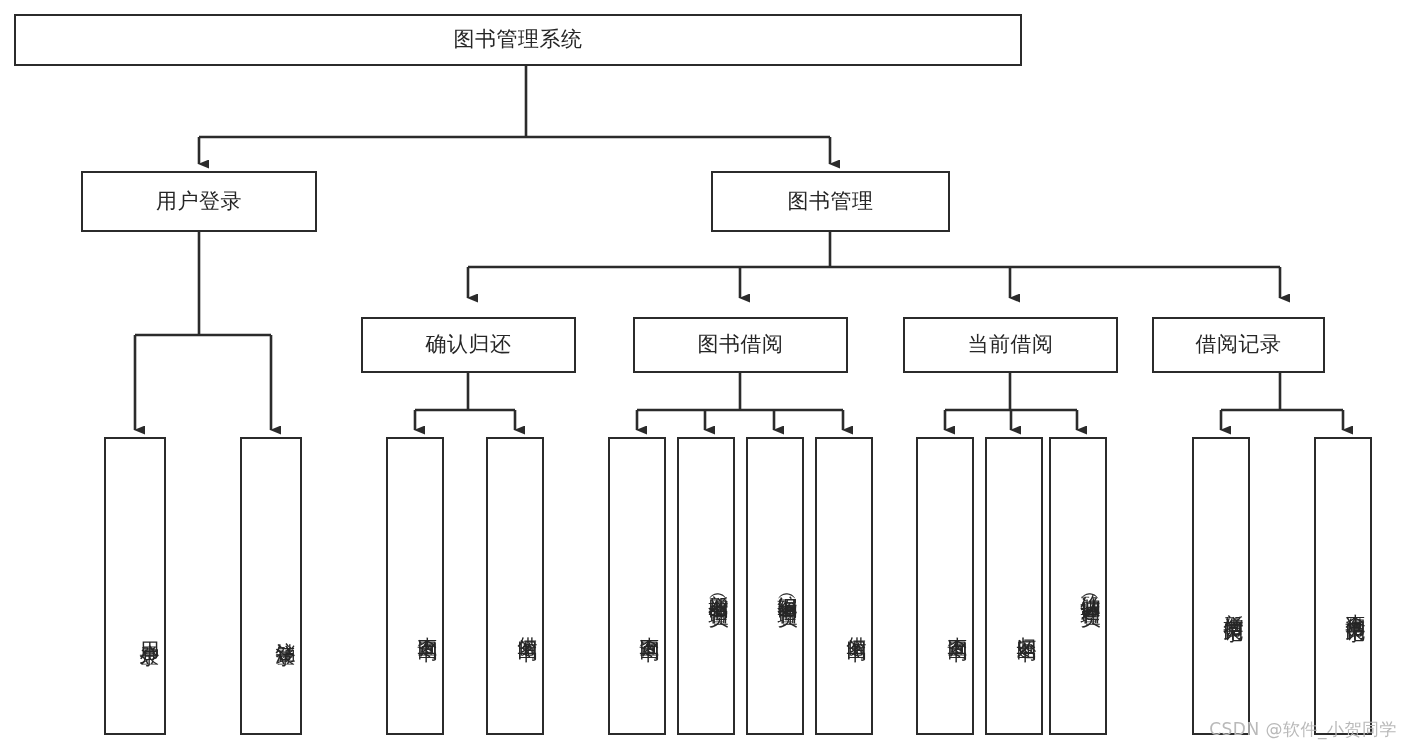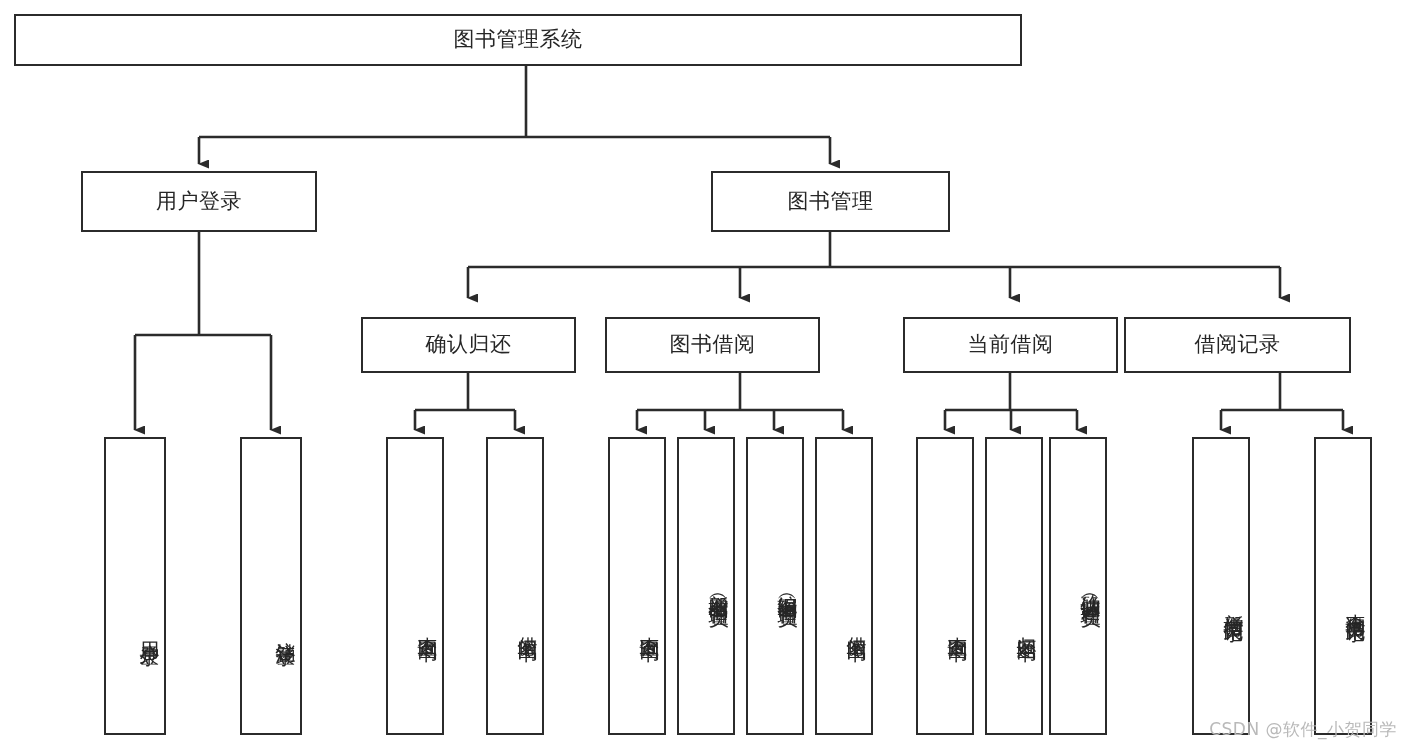--- a/index.html
+++ b/index.html
@@ -126,25 +126,25 @@
   </svg>
 
   <div class="node node-h" style="left:14px; top:14px; width:1008px; height:52px;">图书管理系统</div>
 
   <div class="node node-h" style="left:81px; top:171px; width:236px; height:61px;">用户登录</div>
 
   <div class="node node-h" style="left:711px; top:171px; width:239px; height:61px;">图书管理</div>
 
   <div class="node node-h" style="left:361px; top:317px; width:215px; height:56px;">确认归还</div>
 
-  <div class="node node-h" style="left:605px; top:317px; width:215px; height:56px;">图书借阅</div>
+  <div class="node node-h" style="left:633px; top:317px; width:215px; height:56px;">图书借阅</div>
 
   <div class="node node-h" style="left:903px; top:317px; width:215px; height:56px;font-family:Liberation Serif, serif;">当前借阅</div>
 
-  <div class="node node-h" style="left:1124px; top:317px; width:227px; height:56px;">借阅记录</div>
+  <div class="node node-h" style="left:1152px; top:317px; width:173px; height:56px;">借阅记录</div>
 
   <div class="node node-v" style="left:104px; top:437px; width:62px; height:298px; padding-top:88px;">用户登录</div>
 
   <div class="node node-v" style="left:240px; top:437px; width:62px; height:298px; padding-top:88px;">注销登录</div>
 
   <div class="node node-v" style="left:386px; top:437px; width:58px; height:298px; padding-top:78px;">查询图书</div>
 
   <div class="node node-v" style="left:486px; top:437px; width:58px; height:298px; padding-top:78px;">借阅图书</div>
 
   <div class="node node-v" style="left:608px; top:437px; width:58px; height:298px; padding-top:78px;">查询图书</div>

